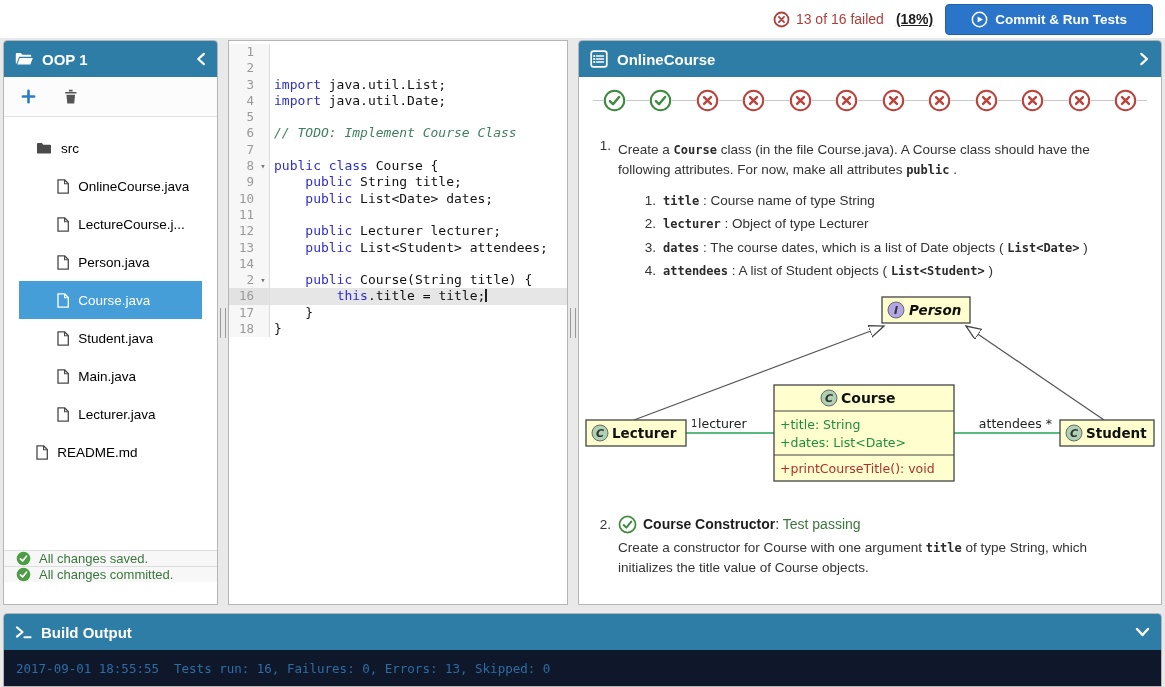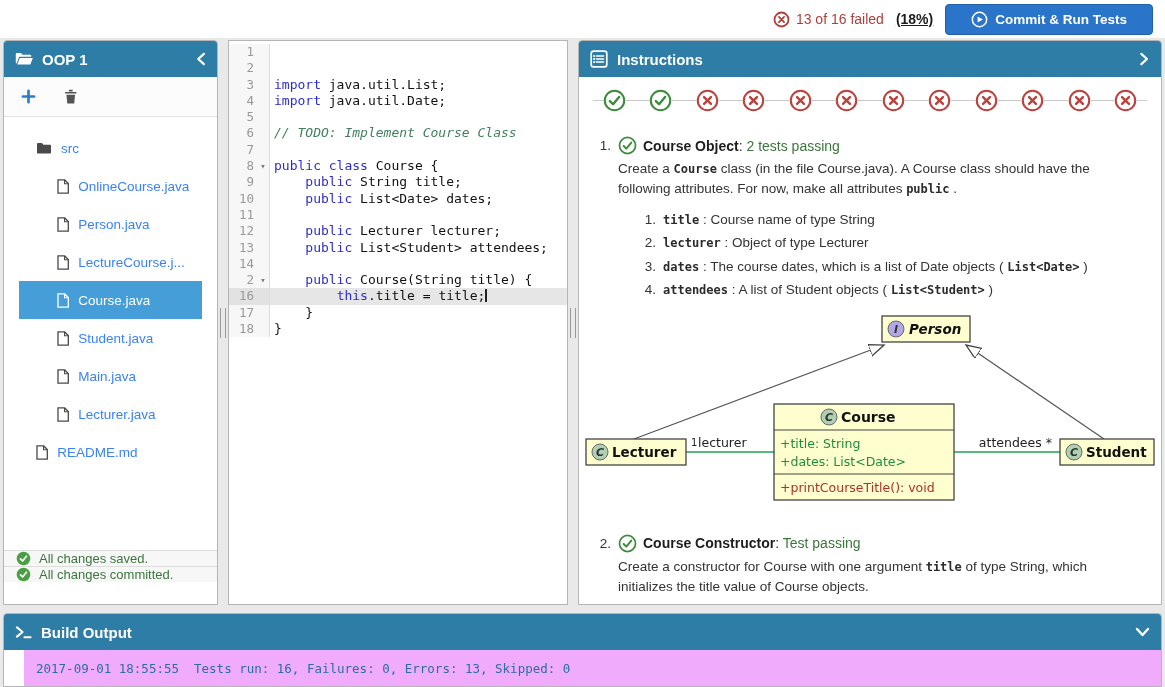--- a/index.html
+++ b/index.html
@@ -15,21 +15,21 @@
   .commit-btn{display:flex;align-items:center;gap:7px;background:var(--c-button,#2a75ca);border:1px solid #2061a8;color:#fff;font-weight:bold;font-size:13.5px;padding:6px 25px;border-radius:4px;cursor:pointer;font-family:inherit;}
   
   .main{flex:1 1 auto;display:flex;align-items:stretch;padding:2px 3px 0;min-height:0;}
   .panel{background:#fff;border:1px solid #b5b5b5;border-radius:4px 4px 0 0;display:flex;flex-direction:column;min-height:0;overflow:hidden;}
   .panel-header{flex:0 0 36px;background:var(--c-header,#2e7da6);color:#fff;display:flex;align-items:center;gap:9px;padding:0 11px;font-size:15px;font-weight:bold;}
   
   .left-panel{width:215px;flex:0 0 215px;}
   .file-toolbar{flex:0 0 40px;display:flex;align-items:center;gap:24px;padding:0 15px;border-bottom:1px solid #e2e2e2;background:#fcfcfc;}
   .tool-btn{background:none;border:none;cursor:pointer;display:inline-flex;align-items:center;padding:2px;}
   .tree{flex:1 1 auto;padding-top:12px;overflow:hidden;}
-  .tree-row{display:flex;align-items:center;gap:9px;height:38px;padding-left:32px;font-size:13.5px;color:#3b82f6;cursor:pointer;}
+  .tree-row{display:flex;align-items:center;gap:9px;height:38px;padding-left:32px;font-size:13.5px;color:#000000;cursor:pointer;}
   .tree-row.indent{padding-left:53px;}
   .tree-row.selected{background:var(--c-accent,#459ed7);color:#fff;margin:0 15px;padding-left:38px;}
   .tree-label{white-space:nowrap;overflow:hidden;}
   .status-row{flex:0 0 35px;display:flex;align-items:center;gap:8px;padding:0 12px;background:#f7f7f7;border-top:1px solid #ddd;color:var(--c-pass,#3c763d);font-size:13px;}
   .panel-pad{flex:0 0 22px;background:#fff;}
   
   .editor-panel{width:340px;flex:0 0 340px;background:#fff;border:1px solid #b5b5b5;overflow:hidden;font-family:"DejaVu Sans Mono",monospace;font-size:13px;padding-top:3px;}
   .cm-line{display:flex;height:16.3px;line-height:16.3px;}
   .gut{flex:0 0 28px;text-align:right;color:#999;background:#f7f7f7;padding-right:3px;font-size:12.5px;}
   .fold{flex:0 0 13px;background:#f7f7f7;border-right:1px solid #ddd;color:#777;font-size:9px;text-align:center;}
@@ -56,21 +56,21 @@
   .ititle b{color:#1d1d1d;}
   .istatus.pass{color:var(--c-pass,#3c763d);}
   .itext{margin-top:4px;line-height:1.5;color:#333;}
   code.inline{font-family:"DejaVu Sans Mono",monospace;font-weight:bold;font-size:12px;color:#2b2b2b;}
   .sublist{margin:10px 0 4px 24px;}
   .subrow{display:flex;gap:7px;margin:4px 0;line-height:1.45;}
   .snum{flex:0 0 14px;text-align:right;}
   .uml{margin:12px 0 4px -36px;width:575px;}
   
   .bottom-panel{flex:0 0 74px;margin:8px 3px 0;}
-  .build-log{flex:1;background:#f0abfc;font-family:"DejaVu Sans Mono",monospace;font-size:12.5px;color:#2e6da4;padding:11px 12px;white-space:pre;margin-left:20px;}
+  .build-log{flex:1;background:#0f172a;font-family:"DejaVu Sans Mono",monospace;font-size:12.5px;color:#2e6da4;padding:11px 12px;white-space:pre;}
 </style>
 </head>
 <body>
 
 <div class="app">
 
   <div class="topbar">
     <div class="fail-status">
       <span class="ic-wrap">
           <svg width="17" height="17" viewBox="0 0 18 18">
@@ -140,28 +140,28 @@
               <path fill="none" stroke="#4a4a4a" stroke-width="1.4" d="M1 1h7.2L12 4.8V15H1z"></path>
               <path fill="none" stroke="#4a4a4a" stroke-width="1.2" d="M8 1v4h4"></path>
             </svg>
             <span class="tree-label">OnlineCourse.java</span>
           </div>
           <div class="tree-row indent">
             <svg width="12.299999999999999" height="15" viewBox="0 0 13 16">
               <path fill="none" stroke="#4a4a4a" stroke-width="1.4" d="M1 1h7.2L12 4.8V15H1z"></path>
               <path fill="none" stroke="#4a4a4a" stroke-width="1.2" d="M8 1v4h4"></path>
             </svg>
+            <span class="tree-label">LectureCourse.j...</span>
+          </div>
+          <div class="tree-row indent">
+            <svg width="12.299999999999999" height="15" viewBox="0 0 13 16">
+              <path fill="none" stroke="#4a4a4a" stroke-width="1.4" d="M1 1h7.2L12 4.8V15H1z"></path>
+              <path fill="none" stroke="#4a4a4a" stroke-width="1.2" d="M8 1v4h4"></path>
+            </svg>
             <span class="tree-label">Person.java</span>
-          </div>
-          <div class="tree-row indent">
-            <svg width="12.299999999999999" height="15" viewBox="0 0 13 16">
-              <path fill="none" stroke="#4a4a4a" stroke-width="1.4" d="M1 1h7.2L12 4.8V15H1z"></path>
-              <path fill="none" stroke="#4a4a4a" stroke-width="1.2" d="M8 1v4h4"></path>
-            </svg>
-            <span class="tree-label">LectureCourse.j...</span>
           </div>
           <div class="tree-row indent selected">
             <svg width="12.299999999999999" height="15" viewBox="0 0 13 16">
               <path fill="none" stroke="#ffffff" stroke-width="1.4" d="M1 1h7.2L12 4.8V15H1z"></path>
               <path fill="none" stroke="#ffffff" stroke-width="1.2" d="M8 1v4h4"></path>
             </svg>
             <span class="tree-label">Course.java</span>
           </div>
           <div class="tree-row indent">
             <svg width="12.299999999999999" height="15" viewBox="0 0 13 16">
@@ -316,21 +316,21 @@
 
     <section class="panel right-panel">
       <header class="panel-header">
         <span class="ic-wrap">
             <svg width="18" height="18" viewBox="0 0 18 18">
               <rect x="1.2" y="1.2" width="15.6" height="15.6" rx="2.4" fill="none" stroke="#ffffff" stroke-width="1.7"></rect>
               <path d="M6.5 6h7M6.5 9h7M6.5 12h7" stroke="#ffffff" stroke-width="1.5" stroke-linecap="round"></path>
               <path d="M4 6h.4M4 9h.4M4 12h.4" stroke="#ffffff" stroke-width="1.8" stroke-linecap="round"></path>
             </svg>
           </span>
-        <span class="ph-title">Instructions</span>
+        <span class="ph-title">OnlineCourse</span>
         <span class="spacer"></span>
         <span class="ic-wrap">
             <svg width="11.200000000000001" height="14" viewBox="0 0 12 15">
               <path d="M2.5 2l6 5.5-6 5.5" fill="none" stroke="#ffffff" stroke-width="2.4" stroke-linecap="round" stroke-linejoin="round"></path>
             </svg>
           </span>
       </header>
       <div class="steps" id="steps">
           <span class="step">
             <svg width="23" height="23" viewBox="0 0 22 22">
@@ -402,27 +402,20 @@
             <svg width="23" height="23" viewBox="0 0 22 22">
               <circle cx="11" cy="11" r="9.3" fill="#fff" stroke="#bb423d" stroke-width="2"></circle>
               <path d="M7.7 7.7l6.6 6.6M14.3 7.7l-6.6 6.6" stroke="#bb423d" stroke-width="2.3" stroke-linecap="round"></path>
             </svg>
           </span>
         </div>
       <div class="instr" id="instructions">
           <div class="instr-item">
             <span class="inum">1.</span>
             <div class="ibody">
-              <div class="ititle">
-                <svg width="19" height="19" viewBox="0 0 22 22">
-                  <circle cx="11" cy="11" r="9.3" fill="#fff" stroke="#3d8b3d" stroke-width="2"></circle>
-                  <path d="M6.6 11.6l3 3 5.8-7" fill="none" stroke="#3d8b3d" stroke-width="2.3" stroke-linecap="round" stroke-linejoin="round"></path>
-                </svg>
-                <span><b class="">Course Object</b>: <span class="istatus pass">2 tests passing</span></span>
-              </div>
               <div class="itext">Create a <code class="inline">Course</code> class (in the file Course.java). A Course class should have the following attributes. For now, make all attributes <code class="inline">public</code> .</div>
               <div class="sublist">
                 <div class="subrow">
                   <span class="snum">1.</span>
                   <span><code class="inline">title</code> : Course name of type String</span>
                 </div>
                 <div class="subrow">
                   <span class="snum">2.</span>
                   <span><code class="inline">lecturer</code> : Object of type Lecturer</span>
                 </div>

